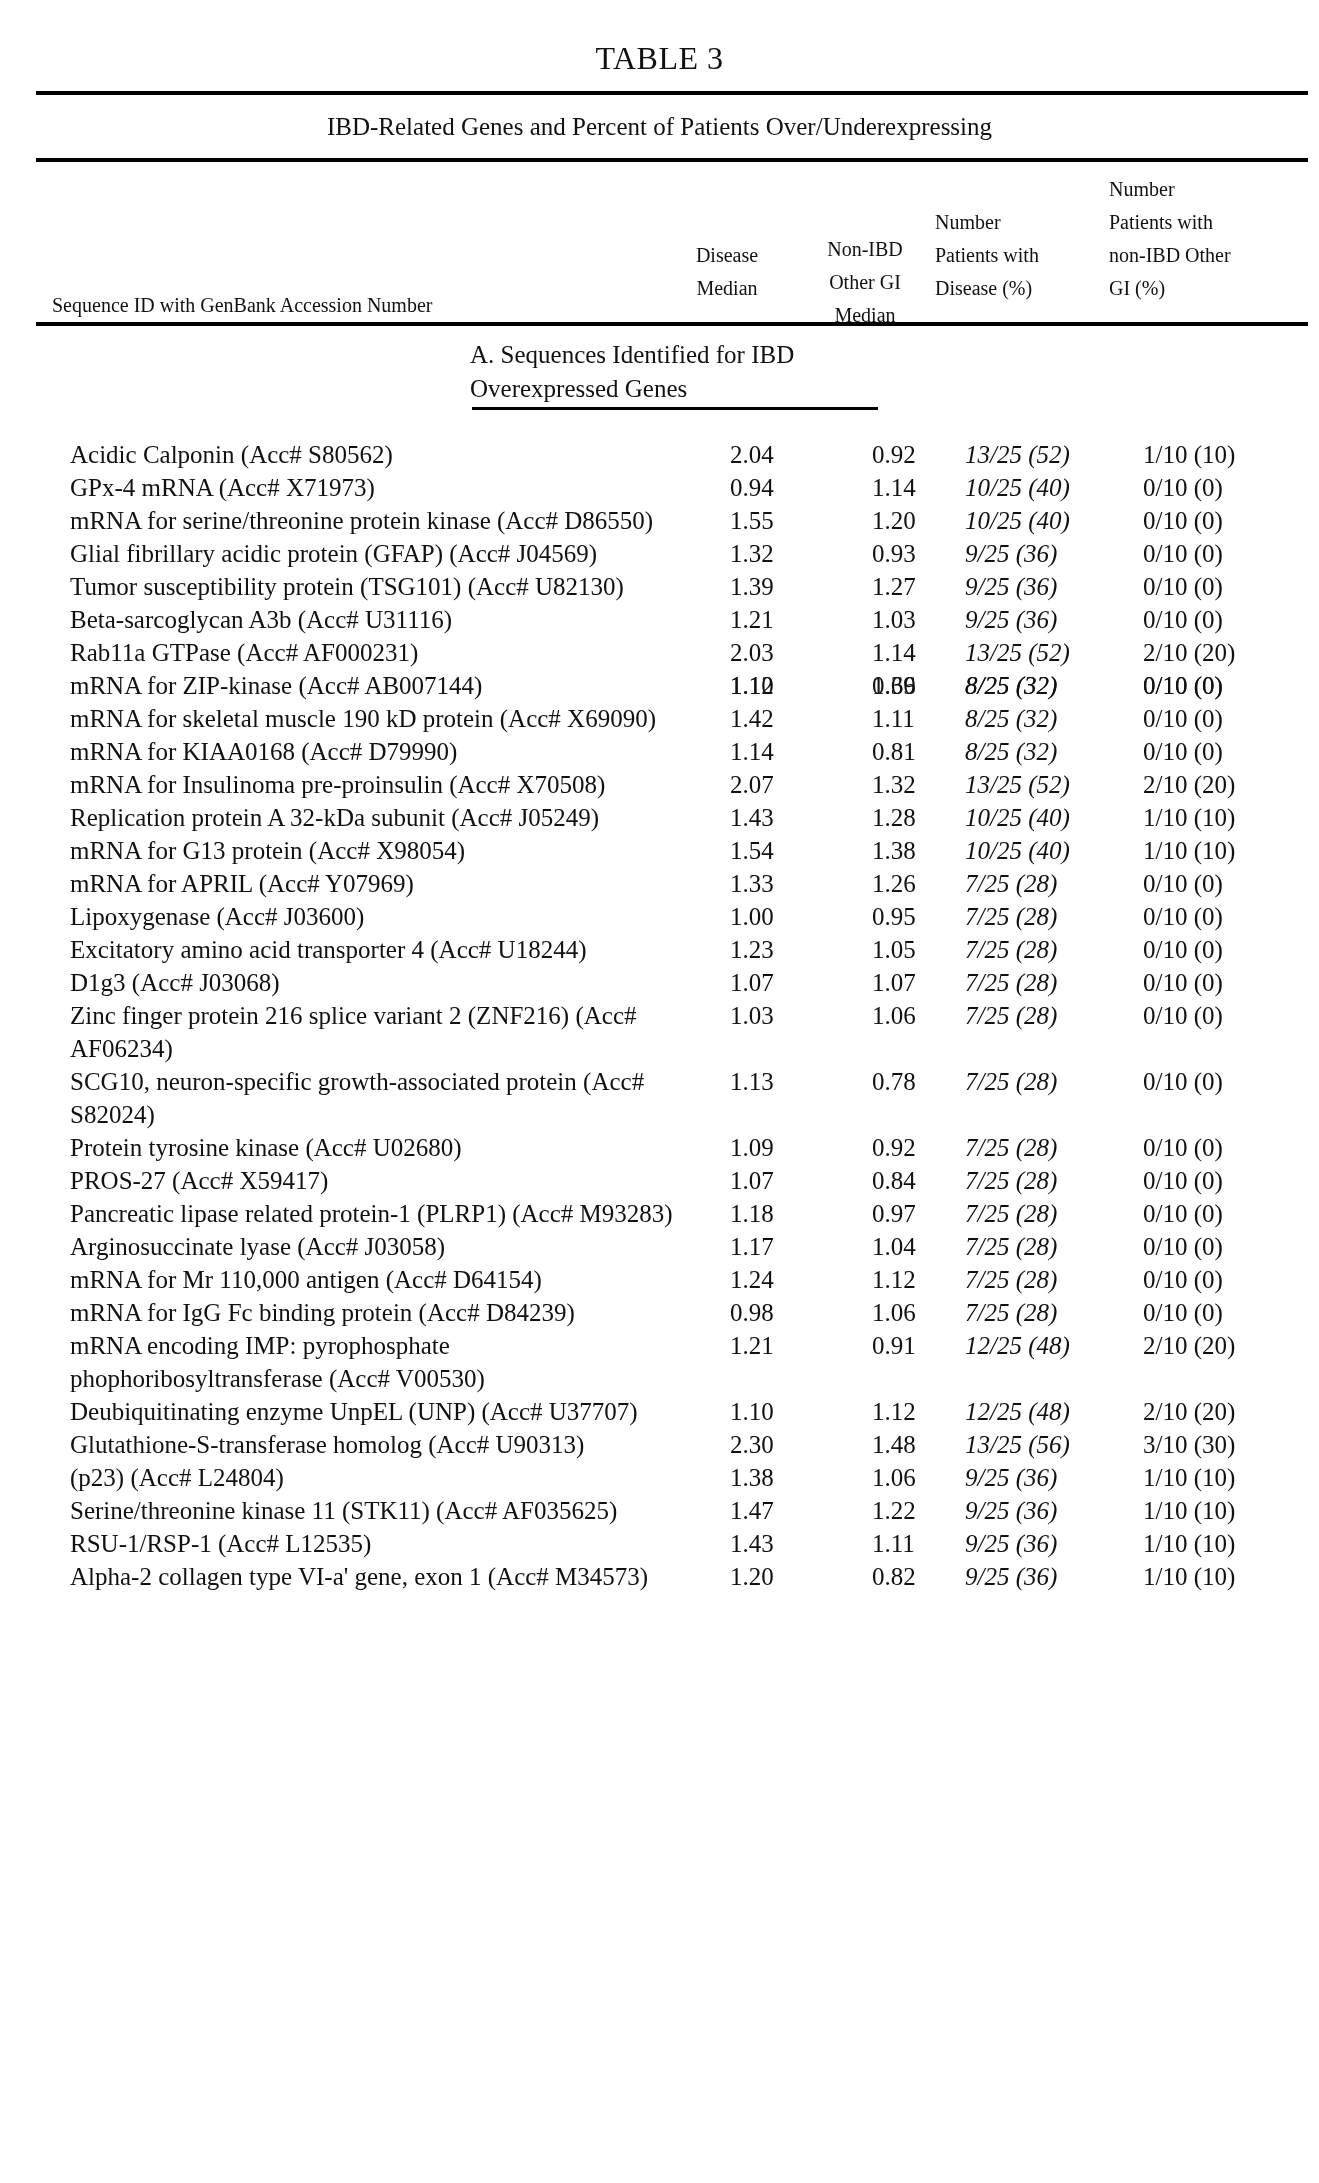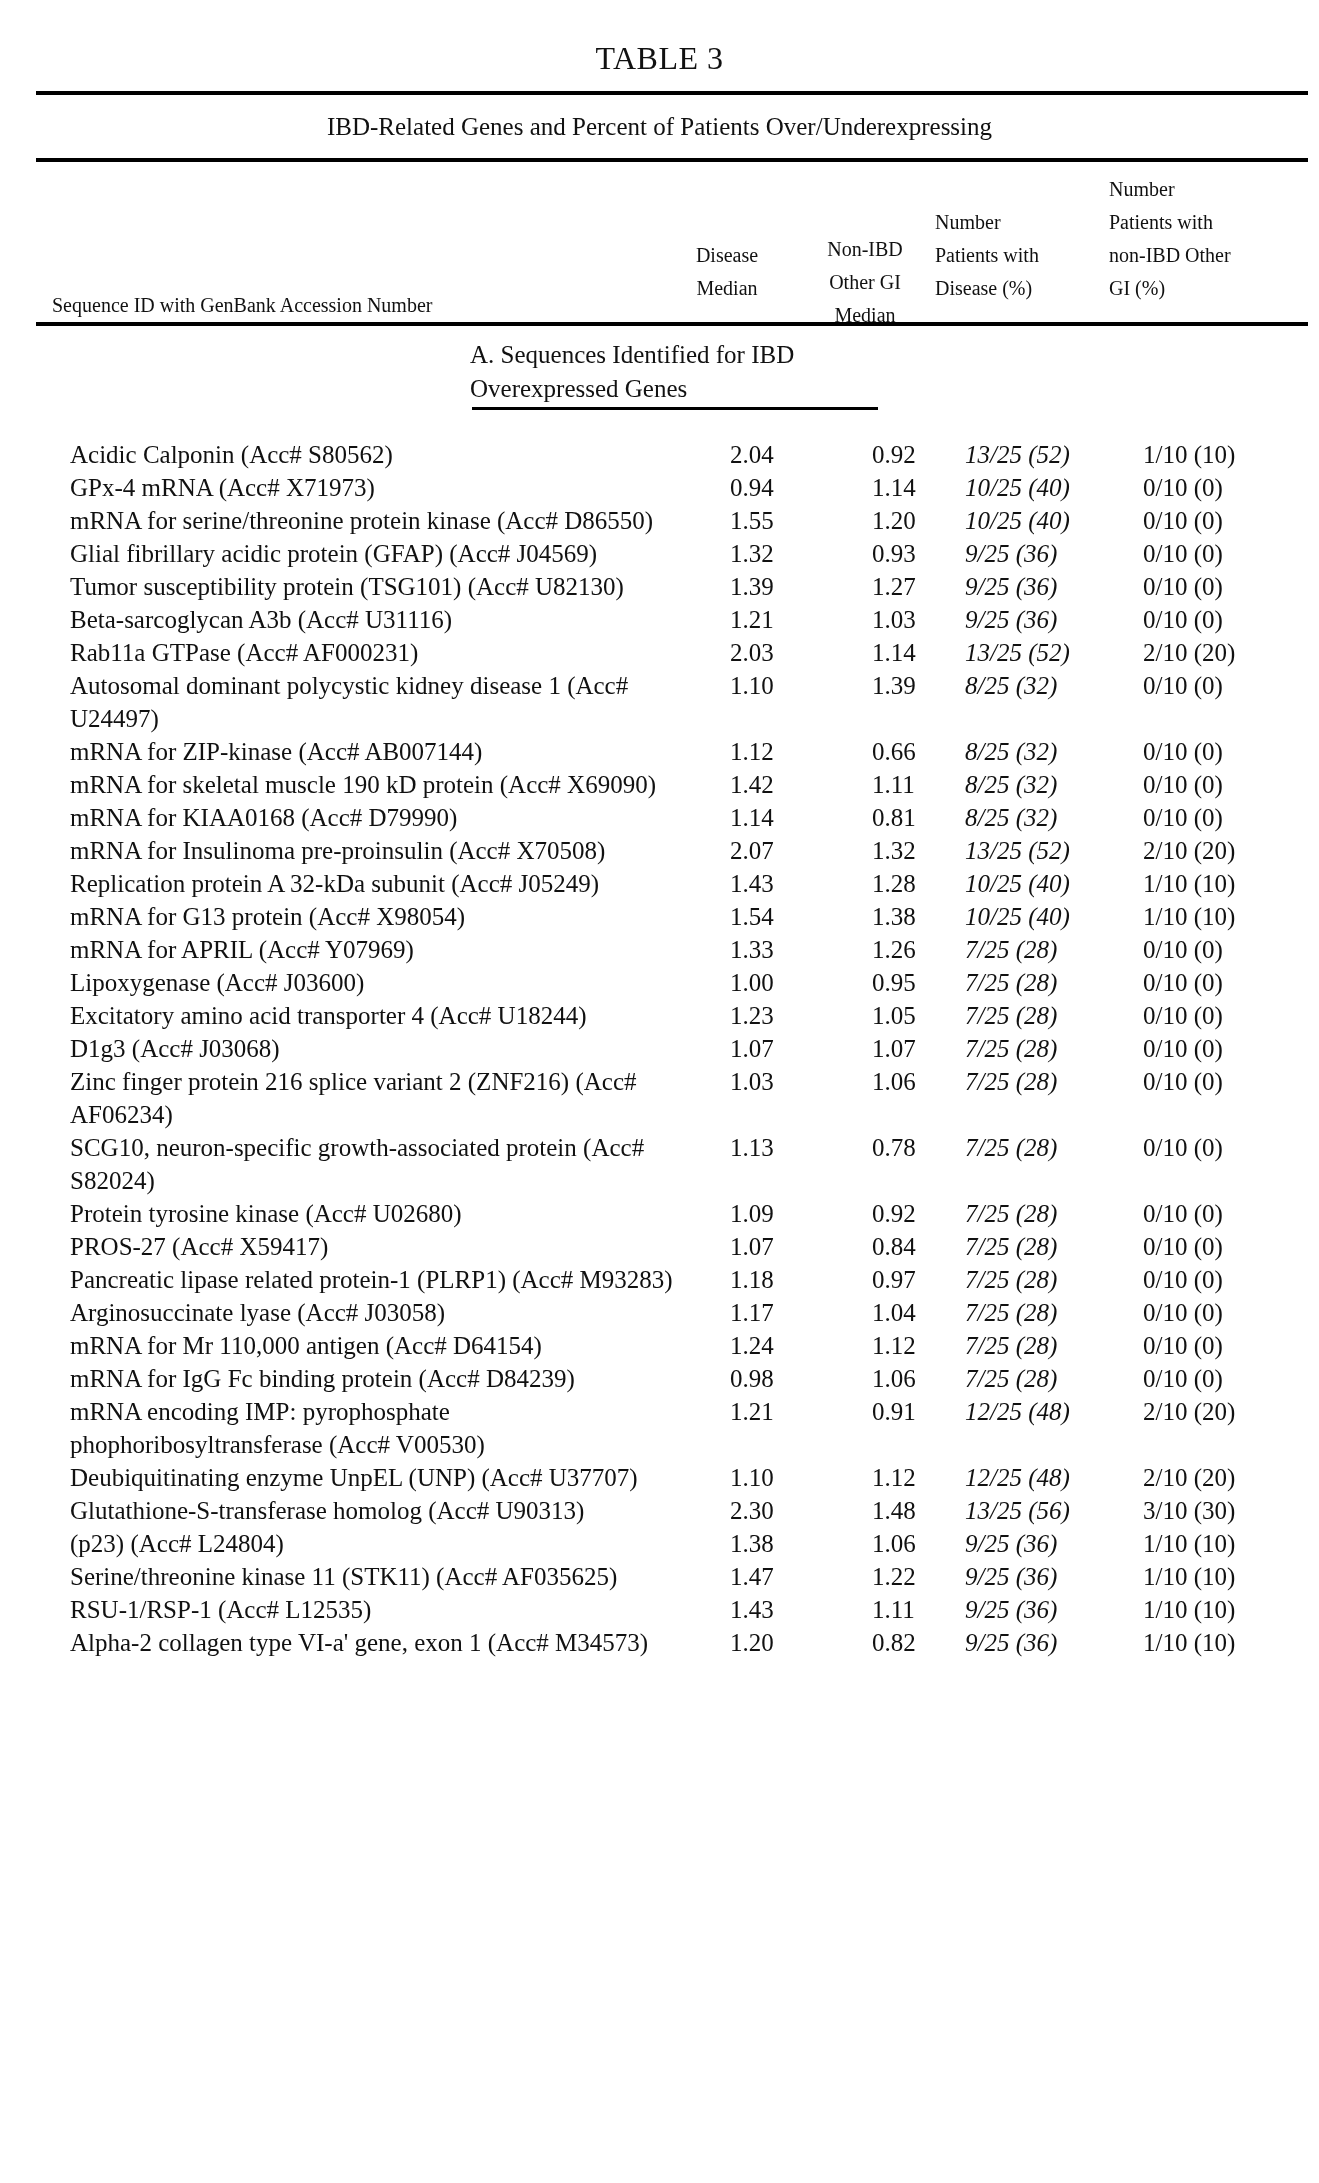--- a/index.html
+++ b/index.html
@@ -121,21 +121,20 @@
       <div class="cell c-no">0/10 (0)</div>
     </div>
     <div class="row">
       <div class="cell c-name">Rab11a GTPase (Acc# AF000231)</div>
       <div class="cell c-dm">2.03</div>
       <div class="cell c-nm">1.14</div>
       <div class="cell c-nd">13/25 (52)</div>
       <div class="cell c-no">2/10 (20)</div>
     </div>
     <div class="row">
-      <div class="cell c-name">Autosomal dominant polycystic kidney disease 1 (Acc# U24497)</div>
       <div class="cell c-dm">1.10</div>
       <div class="cell c-nm">1.39</div>
       <div class="cell c-nd">8/25 (32)</div>
       <div class="cell c-no">0/10 (0)</div>
     </div>
     <div class="row">
       <div class="cell c-name">mRNA for ZIP-kinase (Acc# AB007144)</div>
       <div class="cell c-dm">1.12</div>
       <div class="cell c-nm">0.66</div>
       <div class="cell c-nd">8/25 (32)</div>

